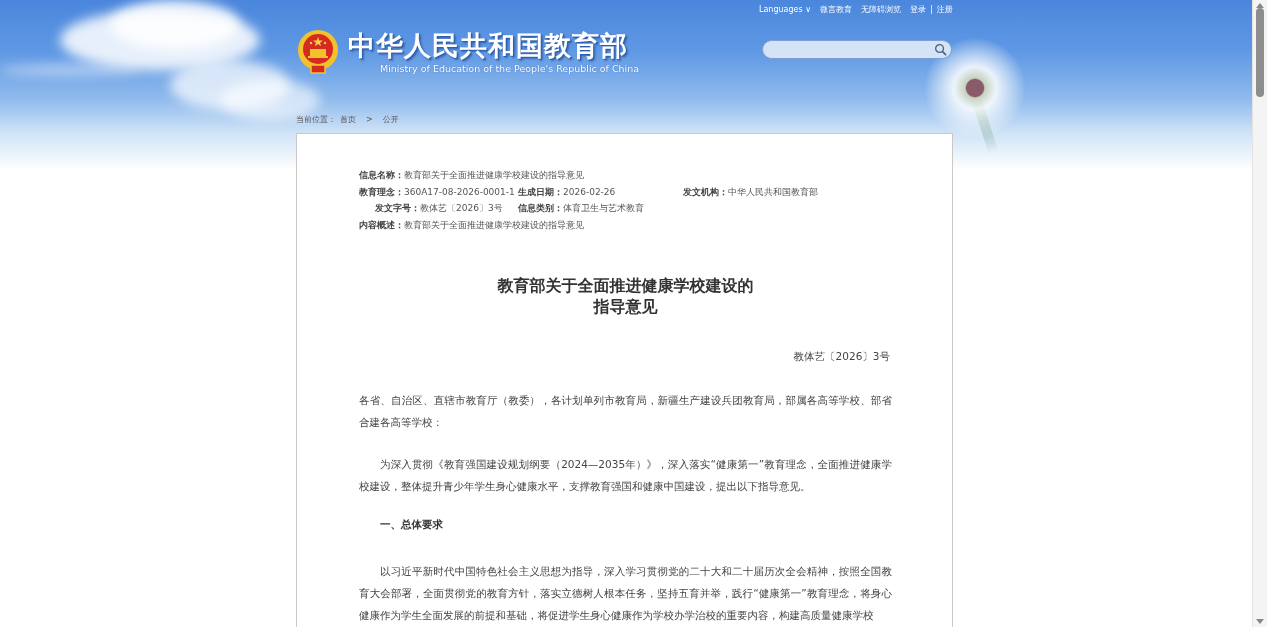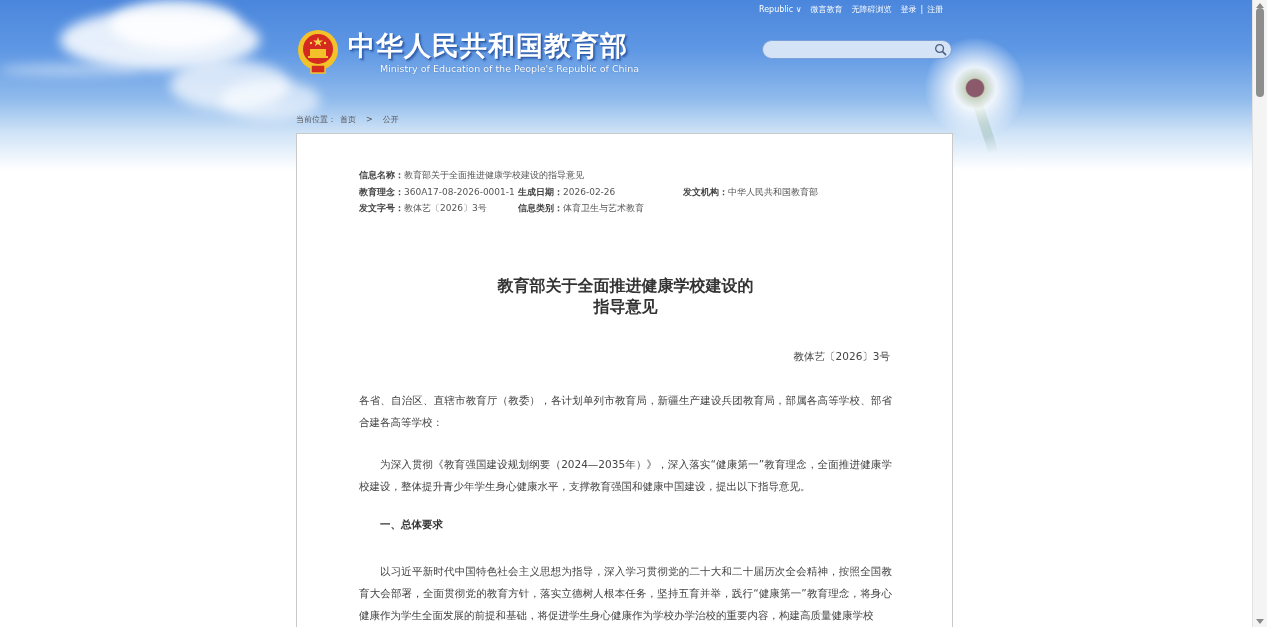--- a/index.html
+++ b/index.html
@@ -72,21 +72,21 @@
   <div class="cloud" style="left:60px;top:10px;width:200px;height:60px;"></div>
   <div class="cloud" style="left:110px;top:0px;width:130px;height:50px;"></div>
   <div class="cloud" style="left:170px;top:60px;width:120px;height:50px;background:rgba(255,255,255,0.7);"></div>
   <div class="cloud" style="left:220px;top:80px;width:100px;height:40px;background:rgba(255,255,255,0.6);"></div>
   <div class="cloud" style="left:0px;top:65px;width:140px;height:10px;background:rgba(255,255,255,0.5);"></div>
   <div class="stem"></div>
   <div class="dandelion"></div>
 </div>
 
 <div class="top-links">
-  <span class="lang">Republic ∨</span>
+  <span class="lang">Languages ∨</span>
   <span class="gap">微言教育</span>
   <span class="gap">无障碍浏览</span>
   <span>登录</span>
   <span class="sep">|</span>
   <span>注册</span>
 </div>
 
 <div class="search">
   <input type="text" placeholder="" style="">
   <svg class="icon" viewBox="0 0 14 14">
@@ -119,22 +119,25 @@
   <div class="meta">
     <div class="row">
       <b>信息名称：</b><span>教育部关于全面推进健康学校建设的指导意见</span>
     </div>
     <div class="row" style="width:480px;">
       <span class="cell" style="left:0;"><b>教育理念：</b><span>360A17-08-2026-0001-1</span></span>
       <span class="cell" style="left:159px;"><b>生成日期：</b><span>2026-02-26</span></span>
       <span class="cell" style="left:324px;"><b>发文机构：</b><span>中华人民共和国教育部</span></span>
     </div>
     <div class="row" style="width:480px;">
-      <span class="cell" style="left:0;"><b>发文字号：</b><span>教体艺〔2026〕3号</span></span>
+      <span class="cell" style="left:16px;"><b>发文字号：</b><span>教体艺〔2026〕3号</span></span>
       <span class="cell" style="left:159px;"><b>信息类别：</b><span>体育卫生与艺术教育</span></span>
+    </div>
+    <div class="row">
+      <b>内容概述：</b><span>教育部关于全面推进健康学校建设的指导意见</span>
     </div>
   </div>
 
   <div class="title">
     <div>教育部关于全面推进健康学校建设的</div>
     <div>指导意见</div>
   </div>
 
   <div class="docno">教体艺〔2026〕3号</div>
 

